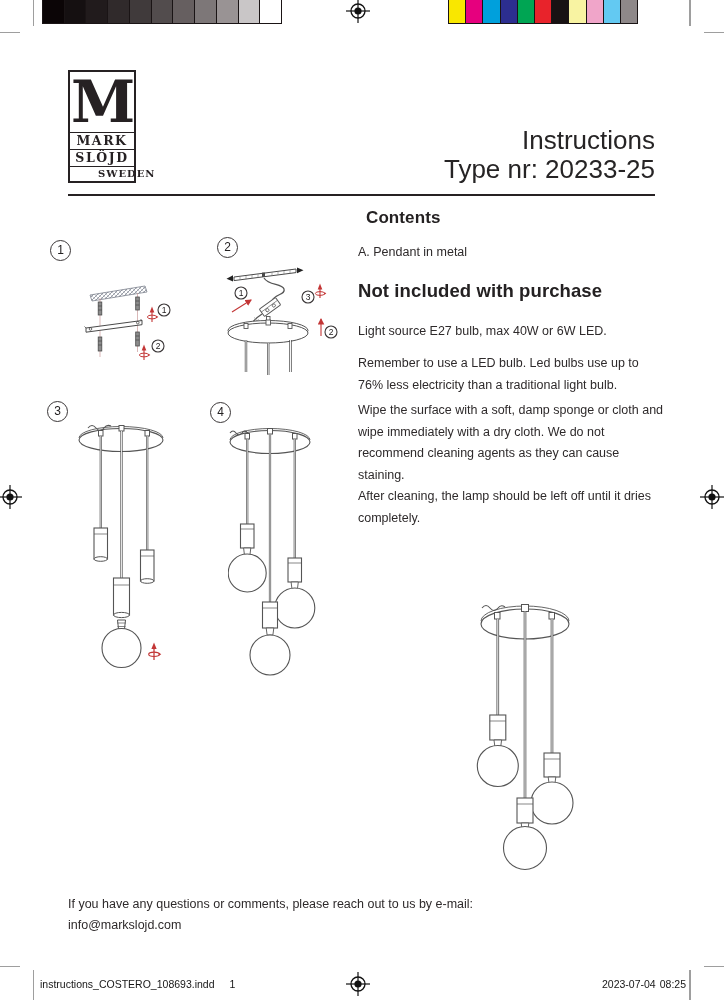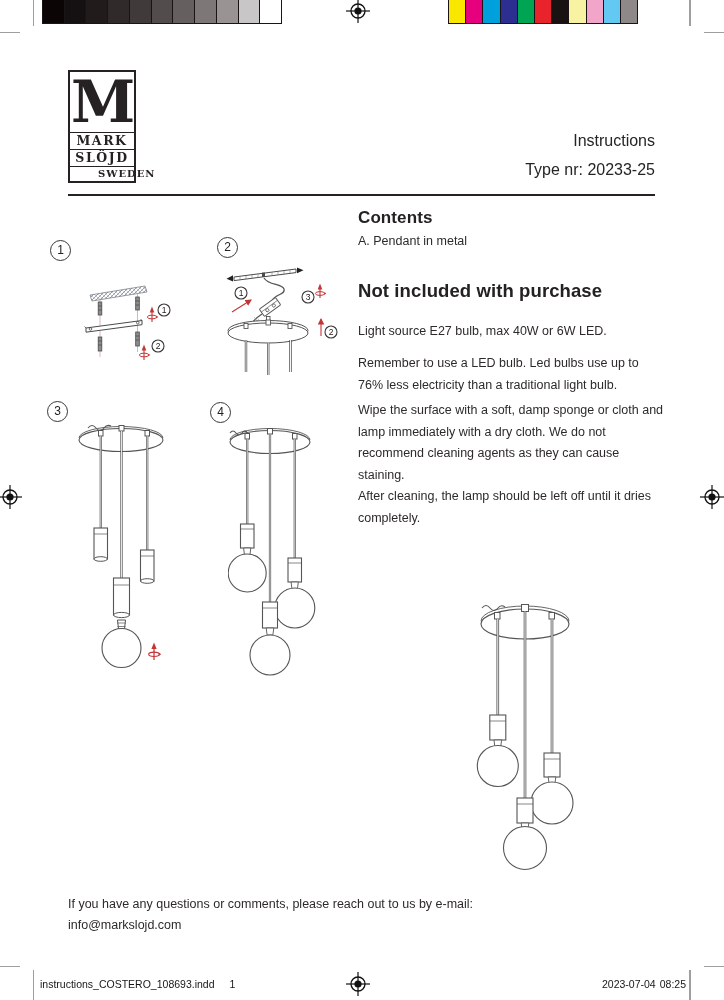--- a/index.html
+++ b/index.html
@@ -16,26 +16,26 @@
   
   .logo{position:absolute;left:68px;top:70px;width:68px;height:113px;box-sizing:border-box;
         border:2.5px solid #262123;background:#fff;text-align:center;
         font-family:"DejaVu Serif",serif;color:#262123;}
   .logo-m{font-size:58px;font-weight:bold;line-height:60px;letter-spacing:-2px;}
   .logo-word{font-weight:bold;font-size:12.5px;letter-spacing:1.6px;line-height:16px;
              border-top:1.5px solid #262123;}
   .logo-word.small{font-size:10px;letter-spacing:1px;line-height:14px;padding-left:28px;}
   
   .doc-title{position:absolute;left:355px;top:126px;width:300px;text-align:right;
-             font-size:16px;line-height:29px;color:#262425;}
+             font-size:26px;line-height:29px;color:#262425;}
   .header-rule{position:absolute;left:68px;top:194px;width:587px;height:2px;background:#262123;}
   
   .sec{position:absolute;left:358px;width:308px;}
   .sec h2{margin:0;font-size:18.5px;font-weight:600;color:#242122;letter-spacing:.1px;}
-  .sec h2.sm{font-size:17px;}
+  .sec h2.sm{font-size:17px;margin-left:8px;}
   .sec p{margin:0;font-size:12.5px;line-height:21.5px;color:#2e2a2b;}
   
   .stepnum{position:absolute;width:21px;height:21px;border:1.4px solid #3a3637;border-radius:50%;
            box-sizing:border-box;text-align:center;font-size:12px;line-height:18px;color:#242122;background:#fff;}
   
   .diag{position:absolute;}
   
   .contact{position:absolute;left:68px;top:894px;font-size:12.5px;line-height:21px;color:#2e2a2b;}
   .footerL{position:absolute;left:40px;top:978px;font-size:10.5px;color:#161616;}
   .footerL .pg{margin-left:15px;}
@@ -116,31 +116,31 @@
   </div>
 
   <div class="doc-title">
     <div>Instructions</div>
     <div>Type nr: 20233-25</div>
   </div>
   <div class="header-rule"></div>
 
   <div class="sec" style="top:208px">
     <h2 class="sm">Contents</h2>
-    <p style="margin-top:4px;line-height:18px">A. Pendant in metal</p>
+    <p style="margin-top:15px;line-height:18px">A. Pendant in metal</p>
   </div>
 
   <div class="sec" style="top:280px">
     <h2>Not included with purchase</h2>
     <p style="margin-top:20px;line-height:18px">Light source E27 bulb, max 40W or 6W LED.</p>
     <p style="margin-top:13px;width:292px">Remember to use a LED bulb. Led bulbs use up to 76% less electricity than a traditional light bulb.</p>
   </div>
 
   <div class="sec" style="top:391px">
-    <p style="margin-top:9px;width:306px">Wipe the surface with a soft, damp sponge or cloth and lamp immediately with a dry cloth. We do not recommend cleaning agents as they can cause staining.</p>
+    <p style="margin-top:9px;width:306px">Wipe the surface with a soft, damp sponge or cloth and wipe immediately with a dry cloth. We do not recommend cleaning agents as they can cause staining.</p>
     <p style="width:306px">After cleaning, the lamp should be left off until it dries completely.</p>
   </div>
 
   <div class="stepnum" style="left:50px;top:240px">1</div>
   <div class="stepnum" style="left:217px;top:237px">2</div>
   <div class="stepnum" style="left:47px;top:401px">3</div>
   <div class="stepnum" style="left:210px;top:402px">4</div>
 
   <svg class="diag" style="left:82px;top:282px" width="100" height="95" viewBox="0 0 100 95">
     <defs>

